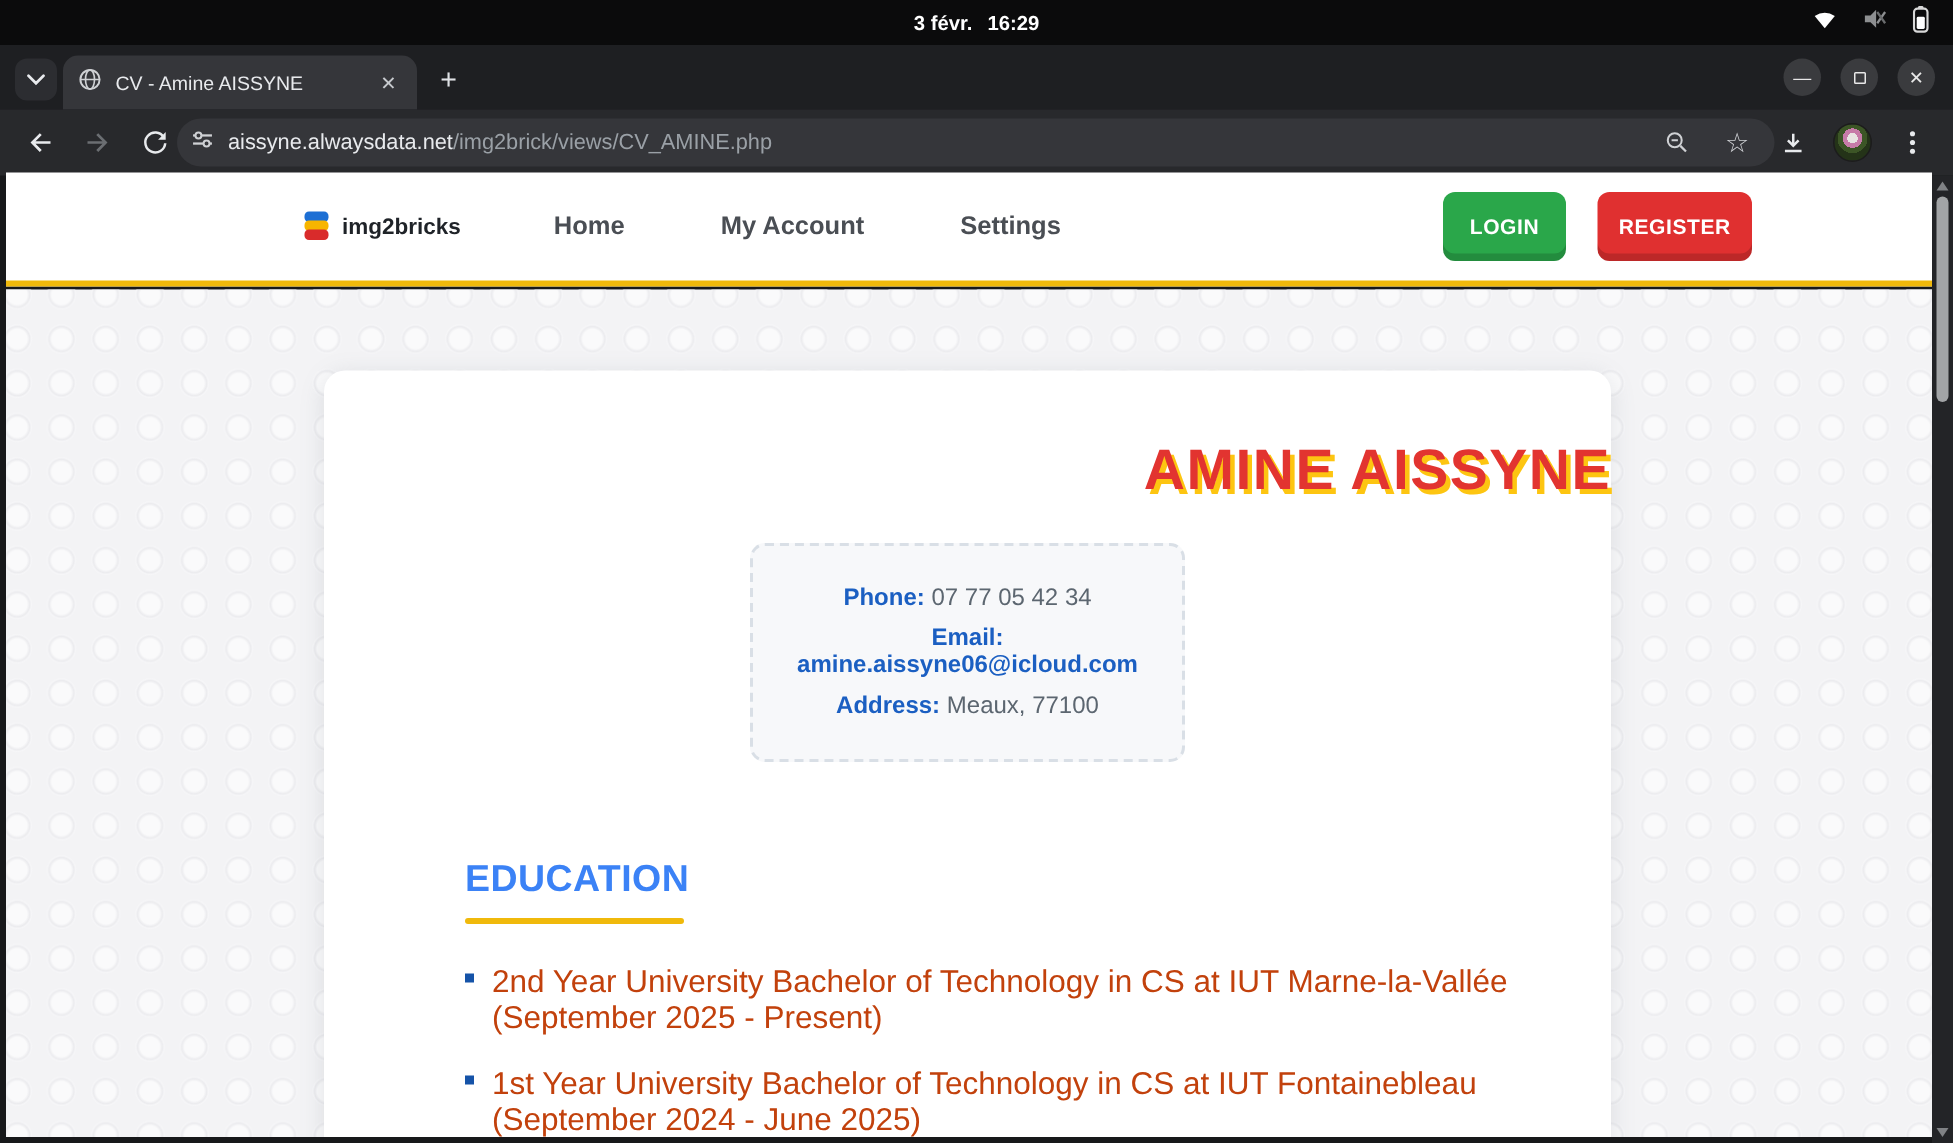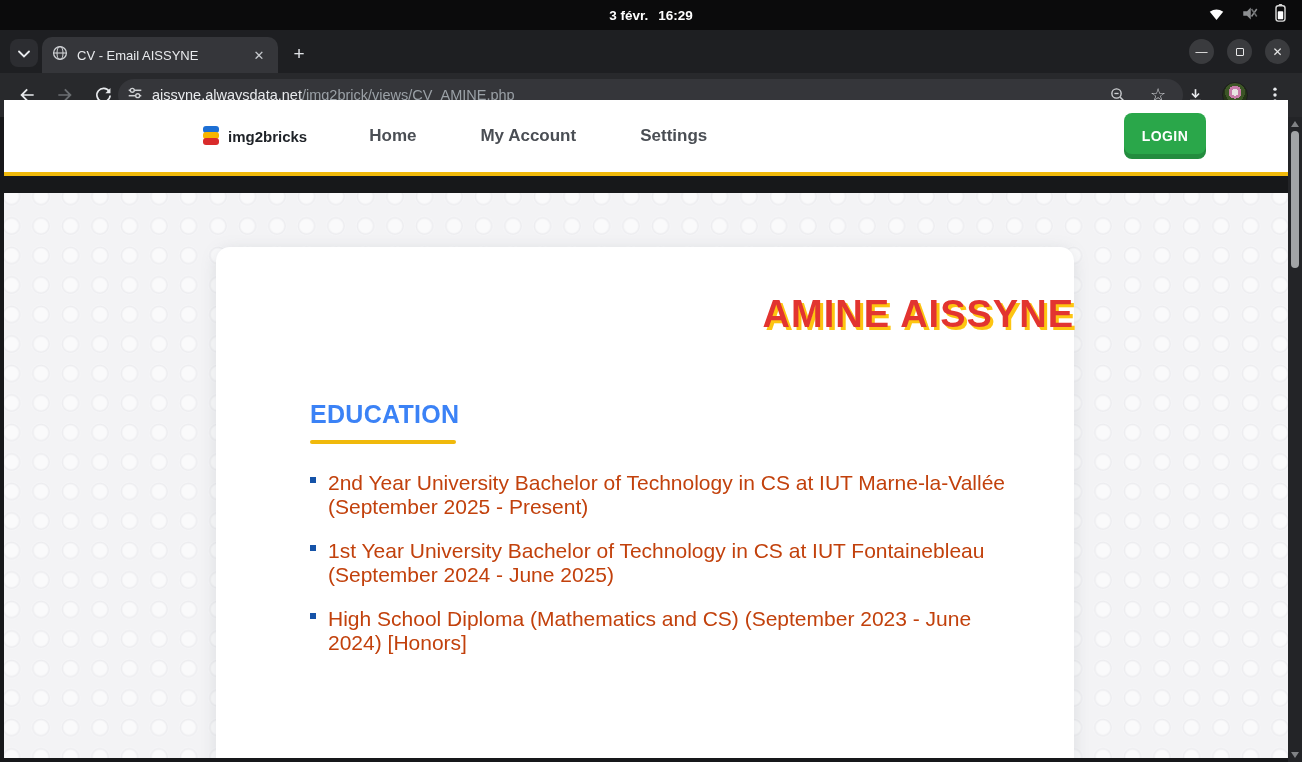--- a/index.html
+++ b/index.html
@@ -39,32 +39,32 @@
   .url-domain { color:#e8eaed; }
   .url-path { color:#9aa0a6; }
   .omni-right { margin-left:auto; display:flex; align-items:center; gap:6px; }
   .star-glyph { color:#cfd1d4; font-size:18px; line-height:1; }
   .toolbar-right { position:absolute; right:10px; top:5px; display:flex; align-items:center; gap:10px; }
   .avatar { width:26px; height:26px; border-radius:50%;
     background:radial-gradient(circle at 50% 38%, #e8e4e2 0 3.5px, #c77ba8 3.5px 6.5px, #3c5526 6.5px 10px, #243318 10px);
     border:1px solid #1c1c1c; }
 
   
-  .site-navbar { position:absolute; left:4px; top:100px; width:1284px; height:76px; background:#ffffff;
+  .site-navbar { position:absolute; left:4px; top:115px; width:1284px; height:76px; background:#ffffff;
     border-bottom:4px solid #f0b90b; display:flex; align-items:center;justify-content:center; }
   .brand { display:flex; align-items:center; gap:6px; margin-left:196px; }
   .brand-icon { width:22px; height:22px; position:relative; }
   .brand-icon span { position:absolute; left:3px; width:16px; height:7px; border-radius:3px; display:block; }
   .brand-icon .b1 { top:1px; background:#1d6fd4; }
   .brand-icon .b2 { top:7px; background:#f7b500; }
   .brand-icon .b3 { top:13px; background:#d92b2b; }
   .brand-name { font-size:15px; font-weight:800; color:#1f2328; }
   .nav-links { display:flex; gap:64px; margin-left:62px; }
   .nav-link { font-size:17px; font-weight:700; color:#4a4e54; cursor:pointer; }
-  .nav-actions { margin-left:auto; margin-right:82px; display:flex; gap:21px; }
+  .nav-actions { margin-left:auto; margin-right:120px; display:flex; gap:21px; }
   .btn { border:none; border-radius:8px; color:#fff; font-weight:800; font-size:14px; letter-spacing:.4px;
     font-family:"Liberation Sans",sans-serif; cursor:pointer; box-shadow: inset 0 -5px 0 rgba(0,0,0,.16); }
   .btn-login { width:82px; height:46px; background:#2aa74a; }
   .btn-register { width:103px; height:46px; background:#e03030; }
 
   
   .page-bg { position:absolute; left:4px; top:193px; width:1284px; height:565px; overflow:hidden;
     background-color:#f3f3f5;
     background-image: radial-gradient(circle at 14.5px 14.5px, #fafafb 6.5px, #ebebee 8.3px, #f6f6f8 9.4px, rgba(0,0,0,0) 10.2px);
     background-size:29.5px 29.5px; background-position:-7px -11px; }
@@ -135,21 +135,21 @@
       </span>
     </div>
     <div class="tab">
       <span>
         <svg width="16" height="16" viewBox="0 0 16 16">
             <circle cx="8" cy="8" r="6.4" fill="none" stroke="#cfd1d4" stroke-width="1.3"></circle>
             <ellipse cx="8" cy="8" rx="3" ry="6.4" fill="none" stroke="#cfd1d4" stroke-width="1.1"></ellipse>
             <line x1="1.6" y1="8" x2="14.4" y2="8" stroke="#cfd1d4" stroke-width="1.1"></line>
           </svg>
       </span>
-      <span class="tab-title">CV - Email AISSYNE</span>
+      <span class="tab-title">CV - Amine AISSYNE</span>
       <span class="tab-close">✕</span>
     </div>
     <div class="newtab-btn">+</div>
     <div class="win-controls">
       <div class="win-btn">—</div>
       <div class="win-btn">
           <span class="sq"></span>
         </div>
       <div class="win-btn">✕</div>
     </div>
@@ -225,27 +225,42 @@
         </span>
       <span class="brand-name">img2bricks</span>
     </div>
     <div class="nav-links">
       <span class="nav-link">Home</span>
       <span class="nav-link">My Account</span>
       <span class="nav-link">Settings</span>
     </div>
     <div class="nav-actions">
       <button class="btn btn-login">LOGIN</button>
+      <button class="btn btn-register">REGISTER</button>
     </div>
   </div>
 
   <div class="page-bg">
     <div class="cv-card">
       <h1 class="cv-name">AMINE AISSYNE</h1>
 
+      <div class="contact-box">
+        <div class="contact-row">
+          <span class="contact-label">Phone:</span>
+          <span>07 77 05 42 34</span>
+        </div>
+        <div class="contact-row">
+          <span class="contact-label">Email:</span>
+          <a class="contact-email">amine.aissyne06@icloud.com</a>
+        </div>
+        <div class="contact-row">
+          <span class="contact-label">Address:</span>
+          <span>Meaux, 77100</span>
+        </div>
+      </div>
 
       <div class="edu-section">
         <h2 class="edu-title">EDUCATION</h2>
         <div class="edu-underline"></div>
         <ul class="edu-list">
           <li class="edu-item">
             <span class="bullet-sq"></span>
             <span>2nd Year University Bachelor of Technology in CS at IUT Marne-la-Vallée (September 2025 - Present)</span>
           </li>
           <li class="edu-item">

